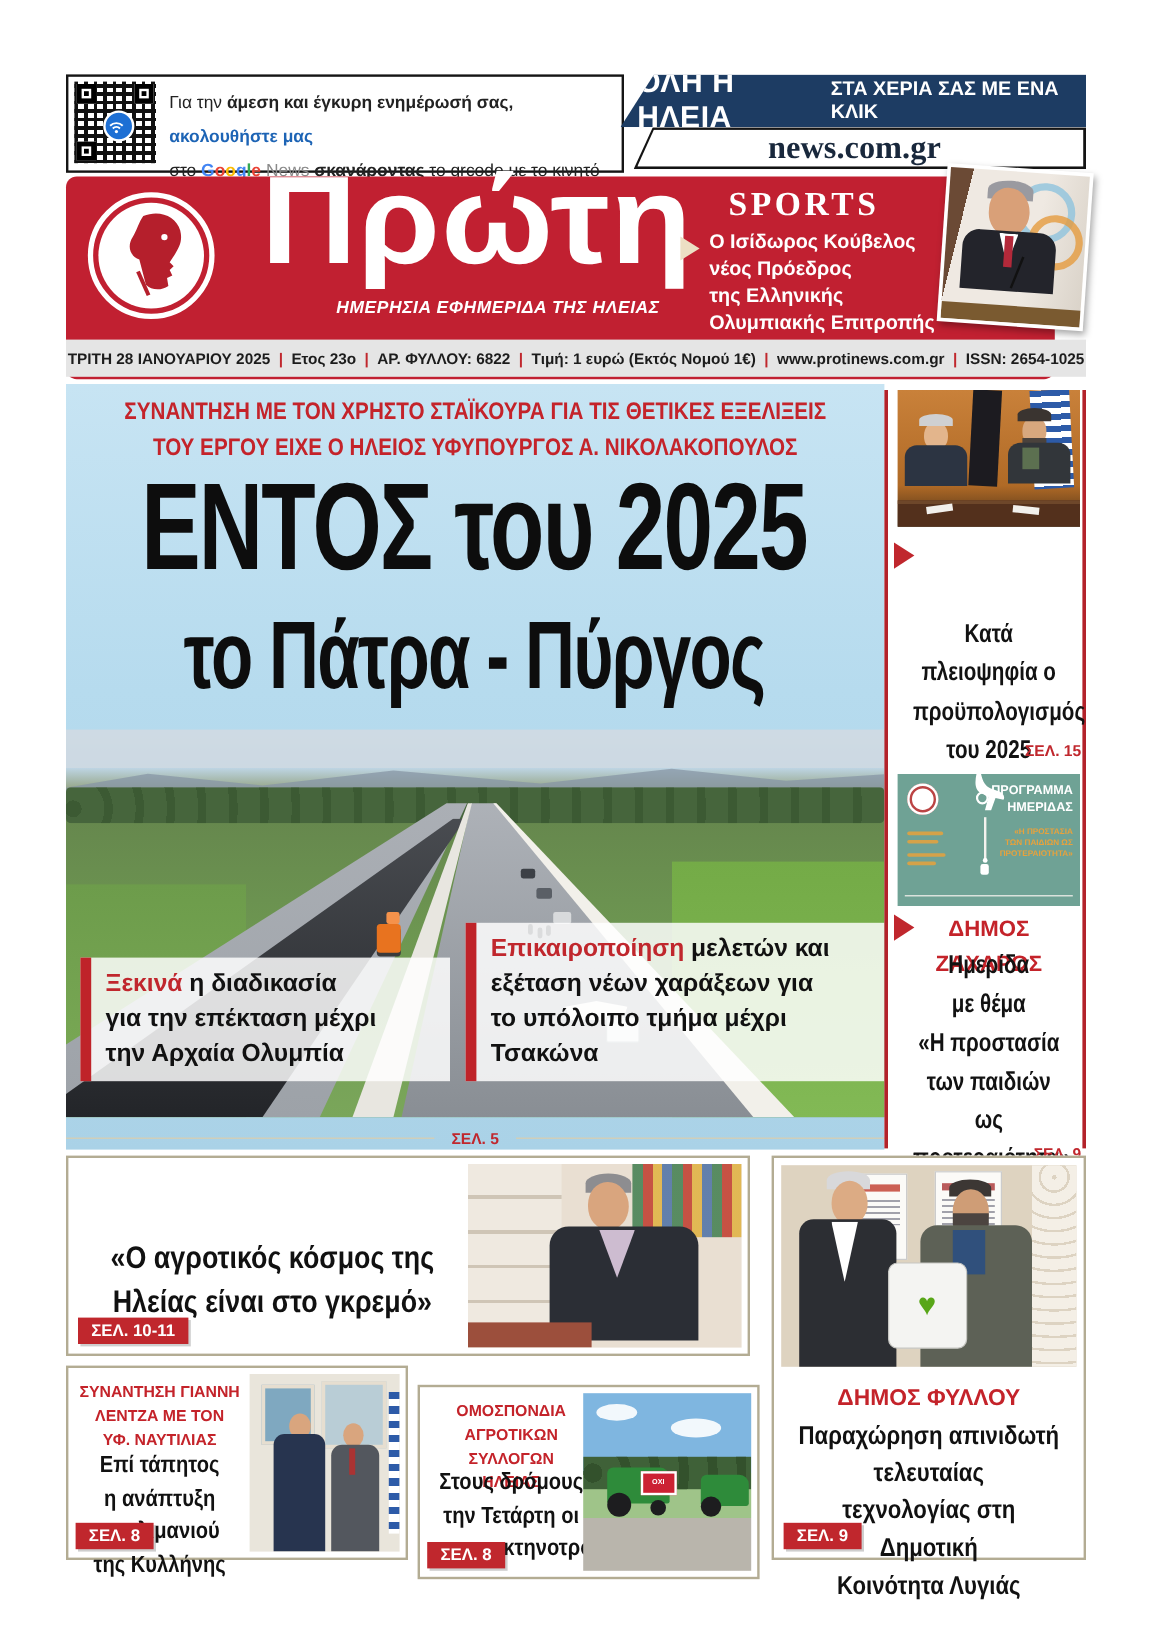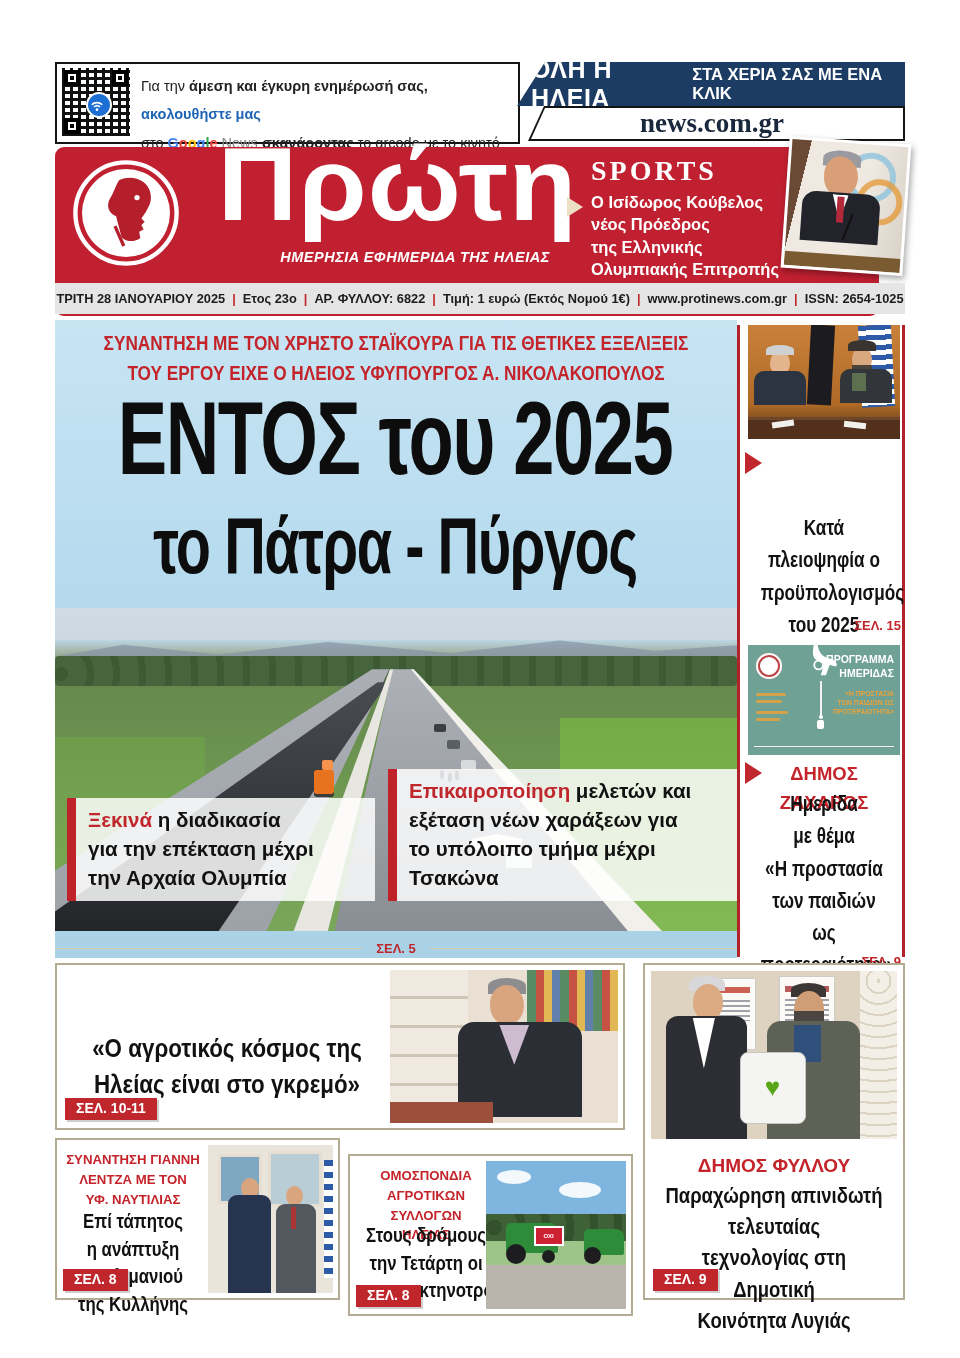--- a/index.html
+++ b/index.html
@@ -39,21 +39,21 @@
   .site-dark{color:#19283c;}
 
   
   .masthead{left:55px;top:147px;width:824px;height:169px;background:#c12031;border-radius:9px;}
   .coin{position:absolute;left:16px;top:11px;width:110px;height:110px;}
   .mtitle{position:absolute;left:120px;top:-22px;width:420px;text-align:center;color:#fff;
       font-size:104px;font-weight:800;transform:scaleX(1.06);transform-origin:left top;letter-spacing:1px;}
   .mtag{position:absolute;left:175px;top:102px;width:370px;text-align:center;color:#fff;
       font-size:14.5px;font-weight:800;font-style:italic;letter-spacing:.5px;}
   .sports{position:absolute;left:512px;top:8px;width:230px;color:#fff;}
-  .sports-label{font-family:"Liberation Serif","DejaVu Serif",serif;font-size:28px;font-weight:800;letter-spacing:3px;margin-left:24px;}
+  .sports-label{font-family:"Liberation Serif","DejaVu Serif",serif;font-size:28px;font-weight:800;letter-spacing:3px;margin-left:40px;}
   .sports-teaser{font-size:16.5px;font-weight:700;line-height:1.35;margin-left:24px;margin-top:4px;}
   .sports-arrow{position:absolute;left:0;top:42px;width:0;height:0;border-left:16px solid #ecdfc4;
       border-top:10px solid transparent;border-bottom:10px solid transparent;}
   .sports-page{position:absolute;right:-32px;bottom:-114px;font-size:12.5px;font-weight:800;color:#20222b;}
   .sphoto{position:absolute;left:730px;top:-7px;width:122px;height:132px;background:#fff;
       box-shadow:2px 3px 6px rgba(0,0,0,.35);transform:rotate(4deg);padding:3px;box-sizing:border-box;}
   .sphoto-in{position:relative;width:100%;height:100%;background:linear-gradient(100deg,#6b4a35 0 14%,#efe9e2 14% 60%,#d9d2c8 100%);overflow:hidden;}
   .ring1{position:absolute;right:10px;top:8px;width:38px;height:38px;border:6px solid #8fc3dd;border-radius:50%;opacity:.8;}
   .ring2{position:absolute;right:2px;top:34px;width:34px;height:34px;border:6px solid #e59b3e;border-radius:50%;opacity:.8;}
   .shead{position:absolute;left:34px;top:14px;width:34px;height:40px;background:#d9a078;border-radius:46% 54% 50% 50%;}

